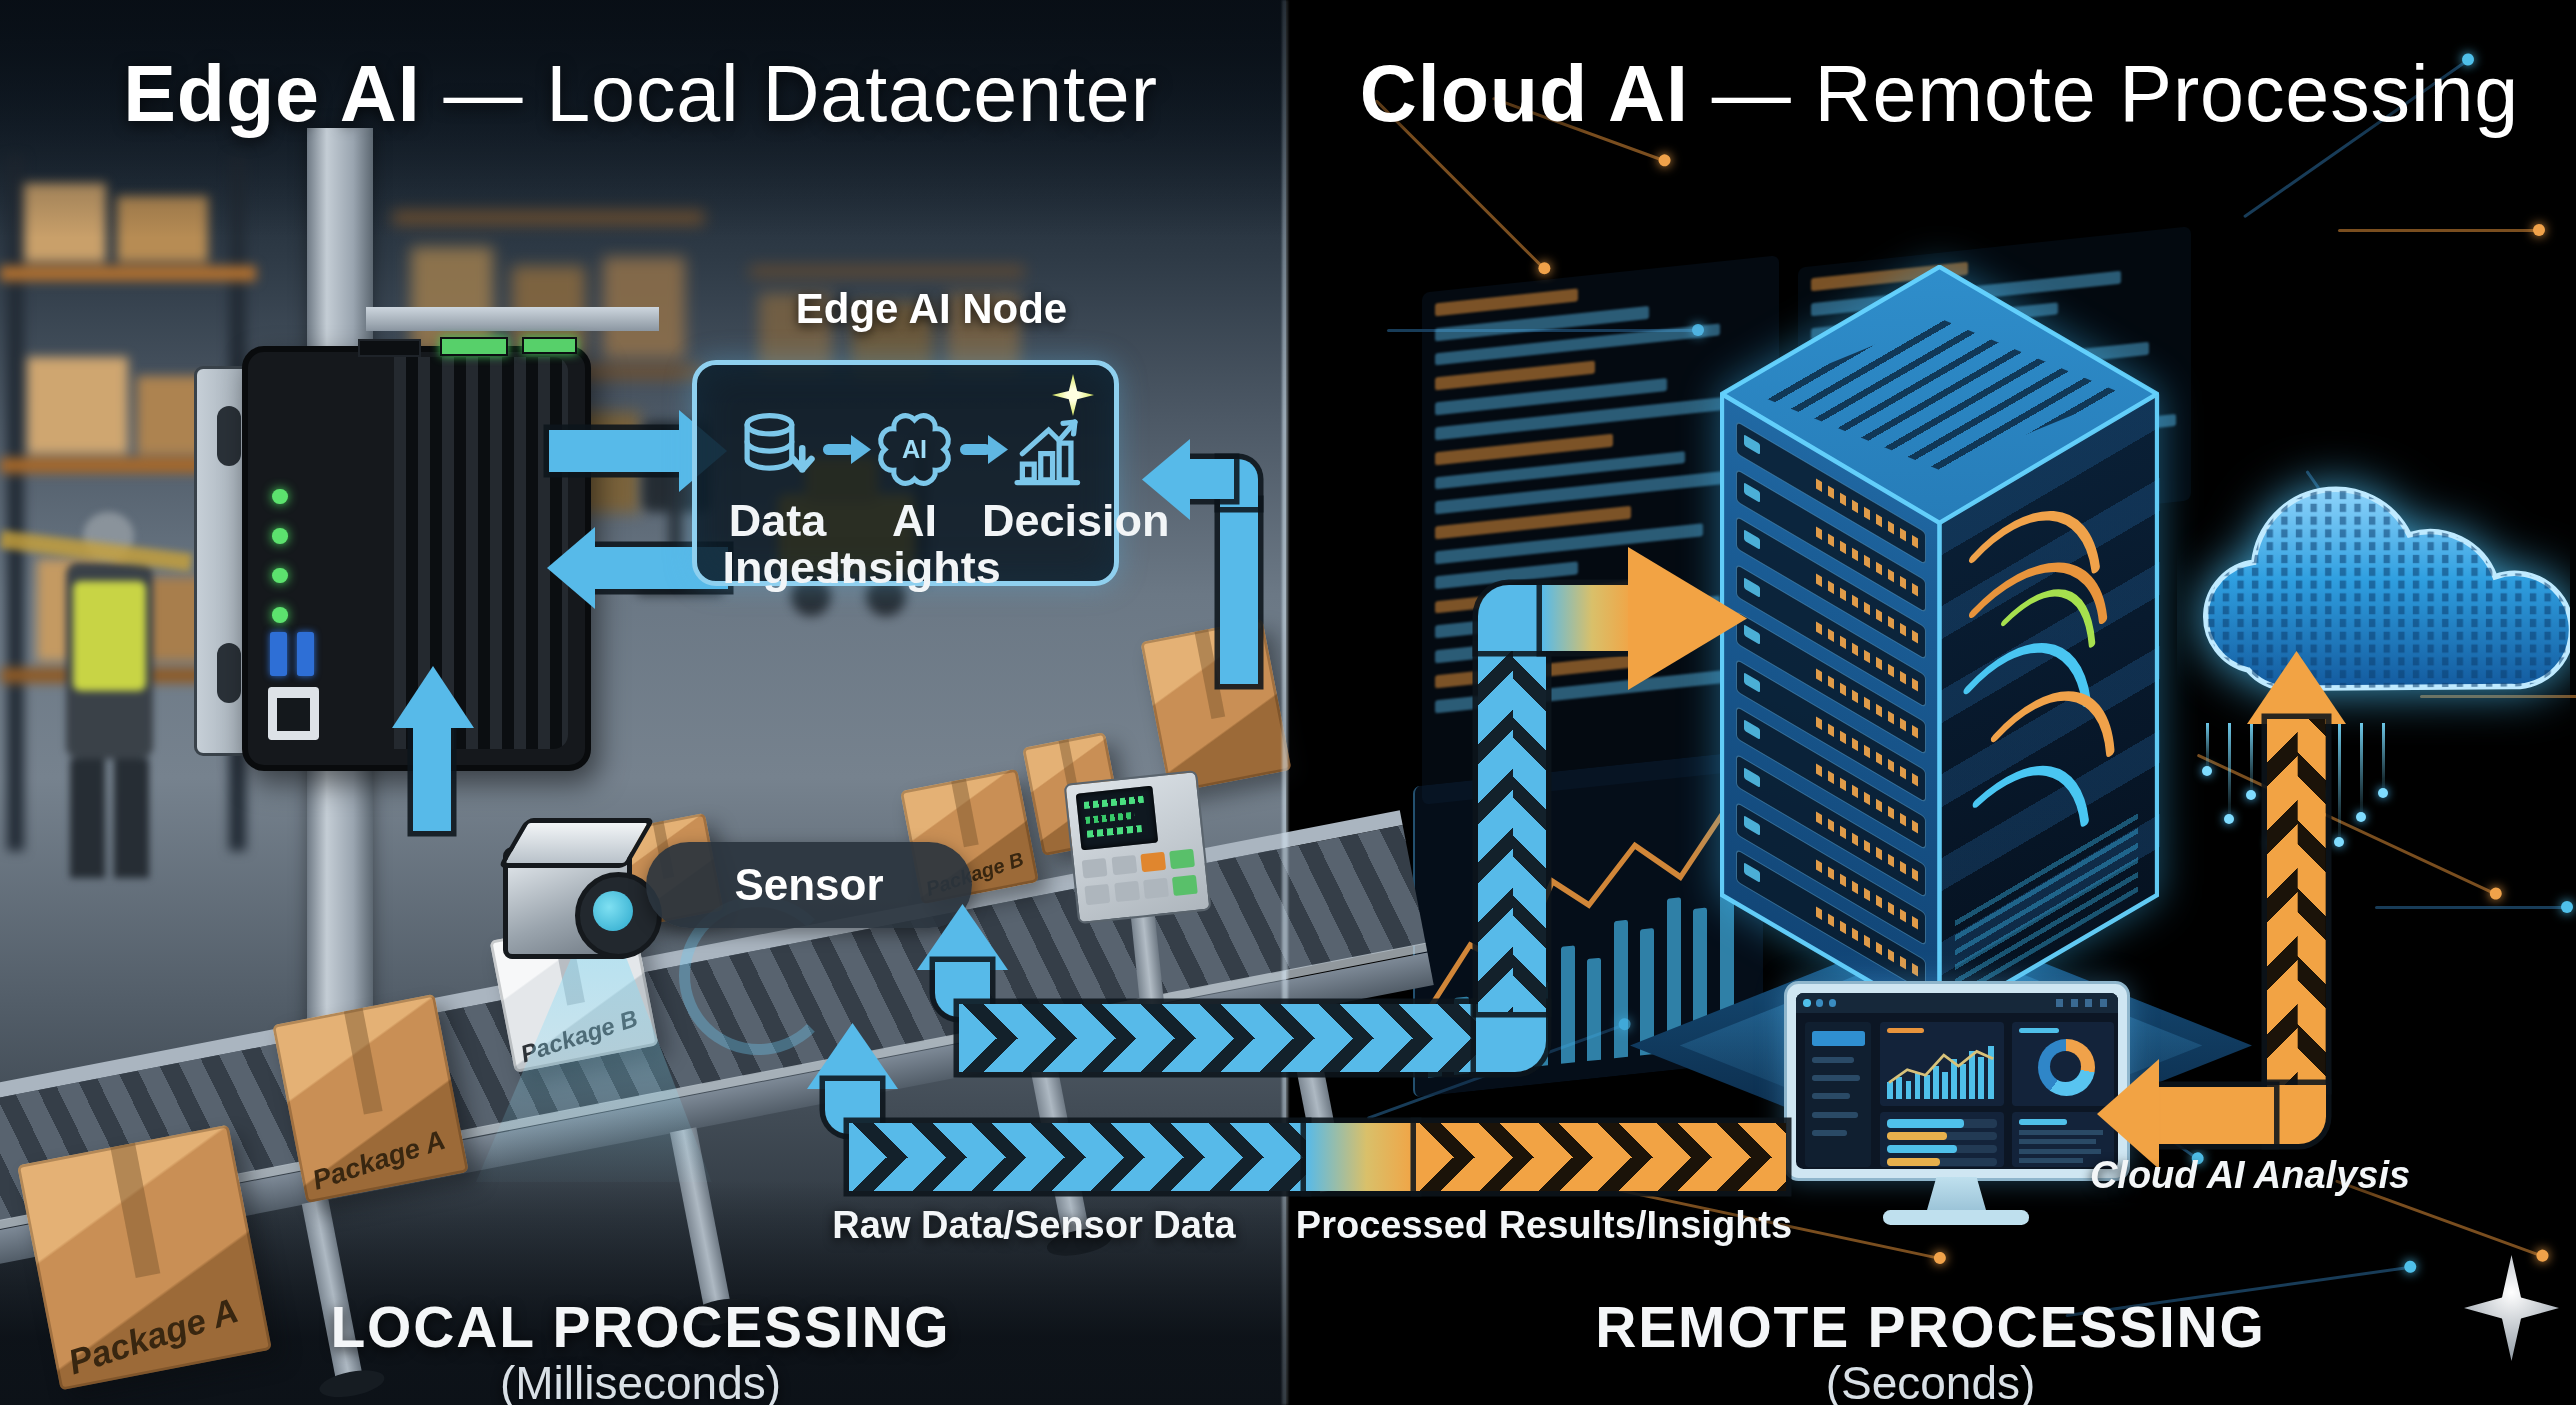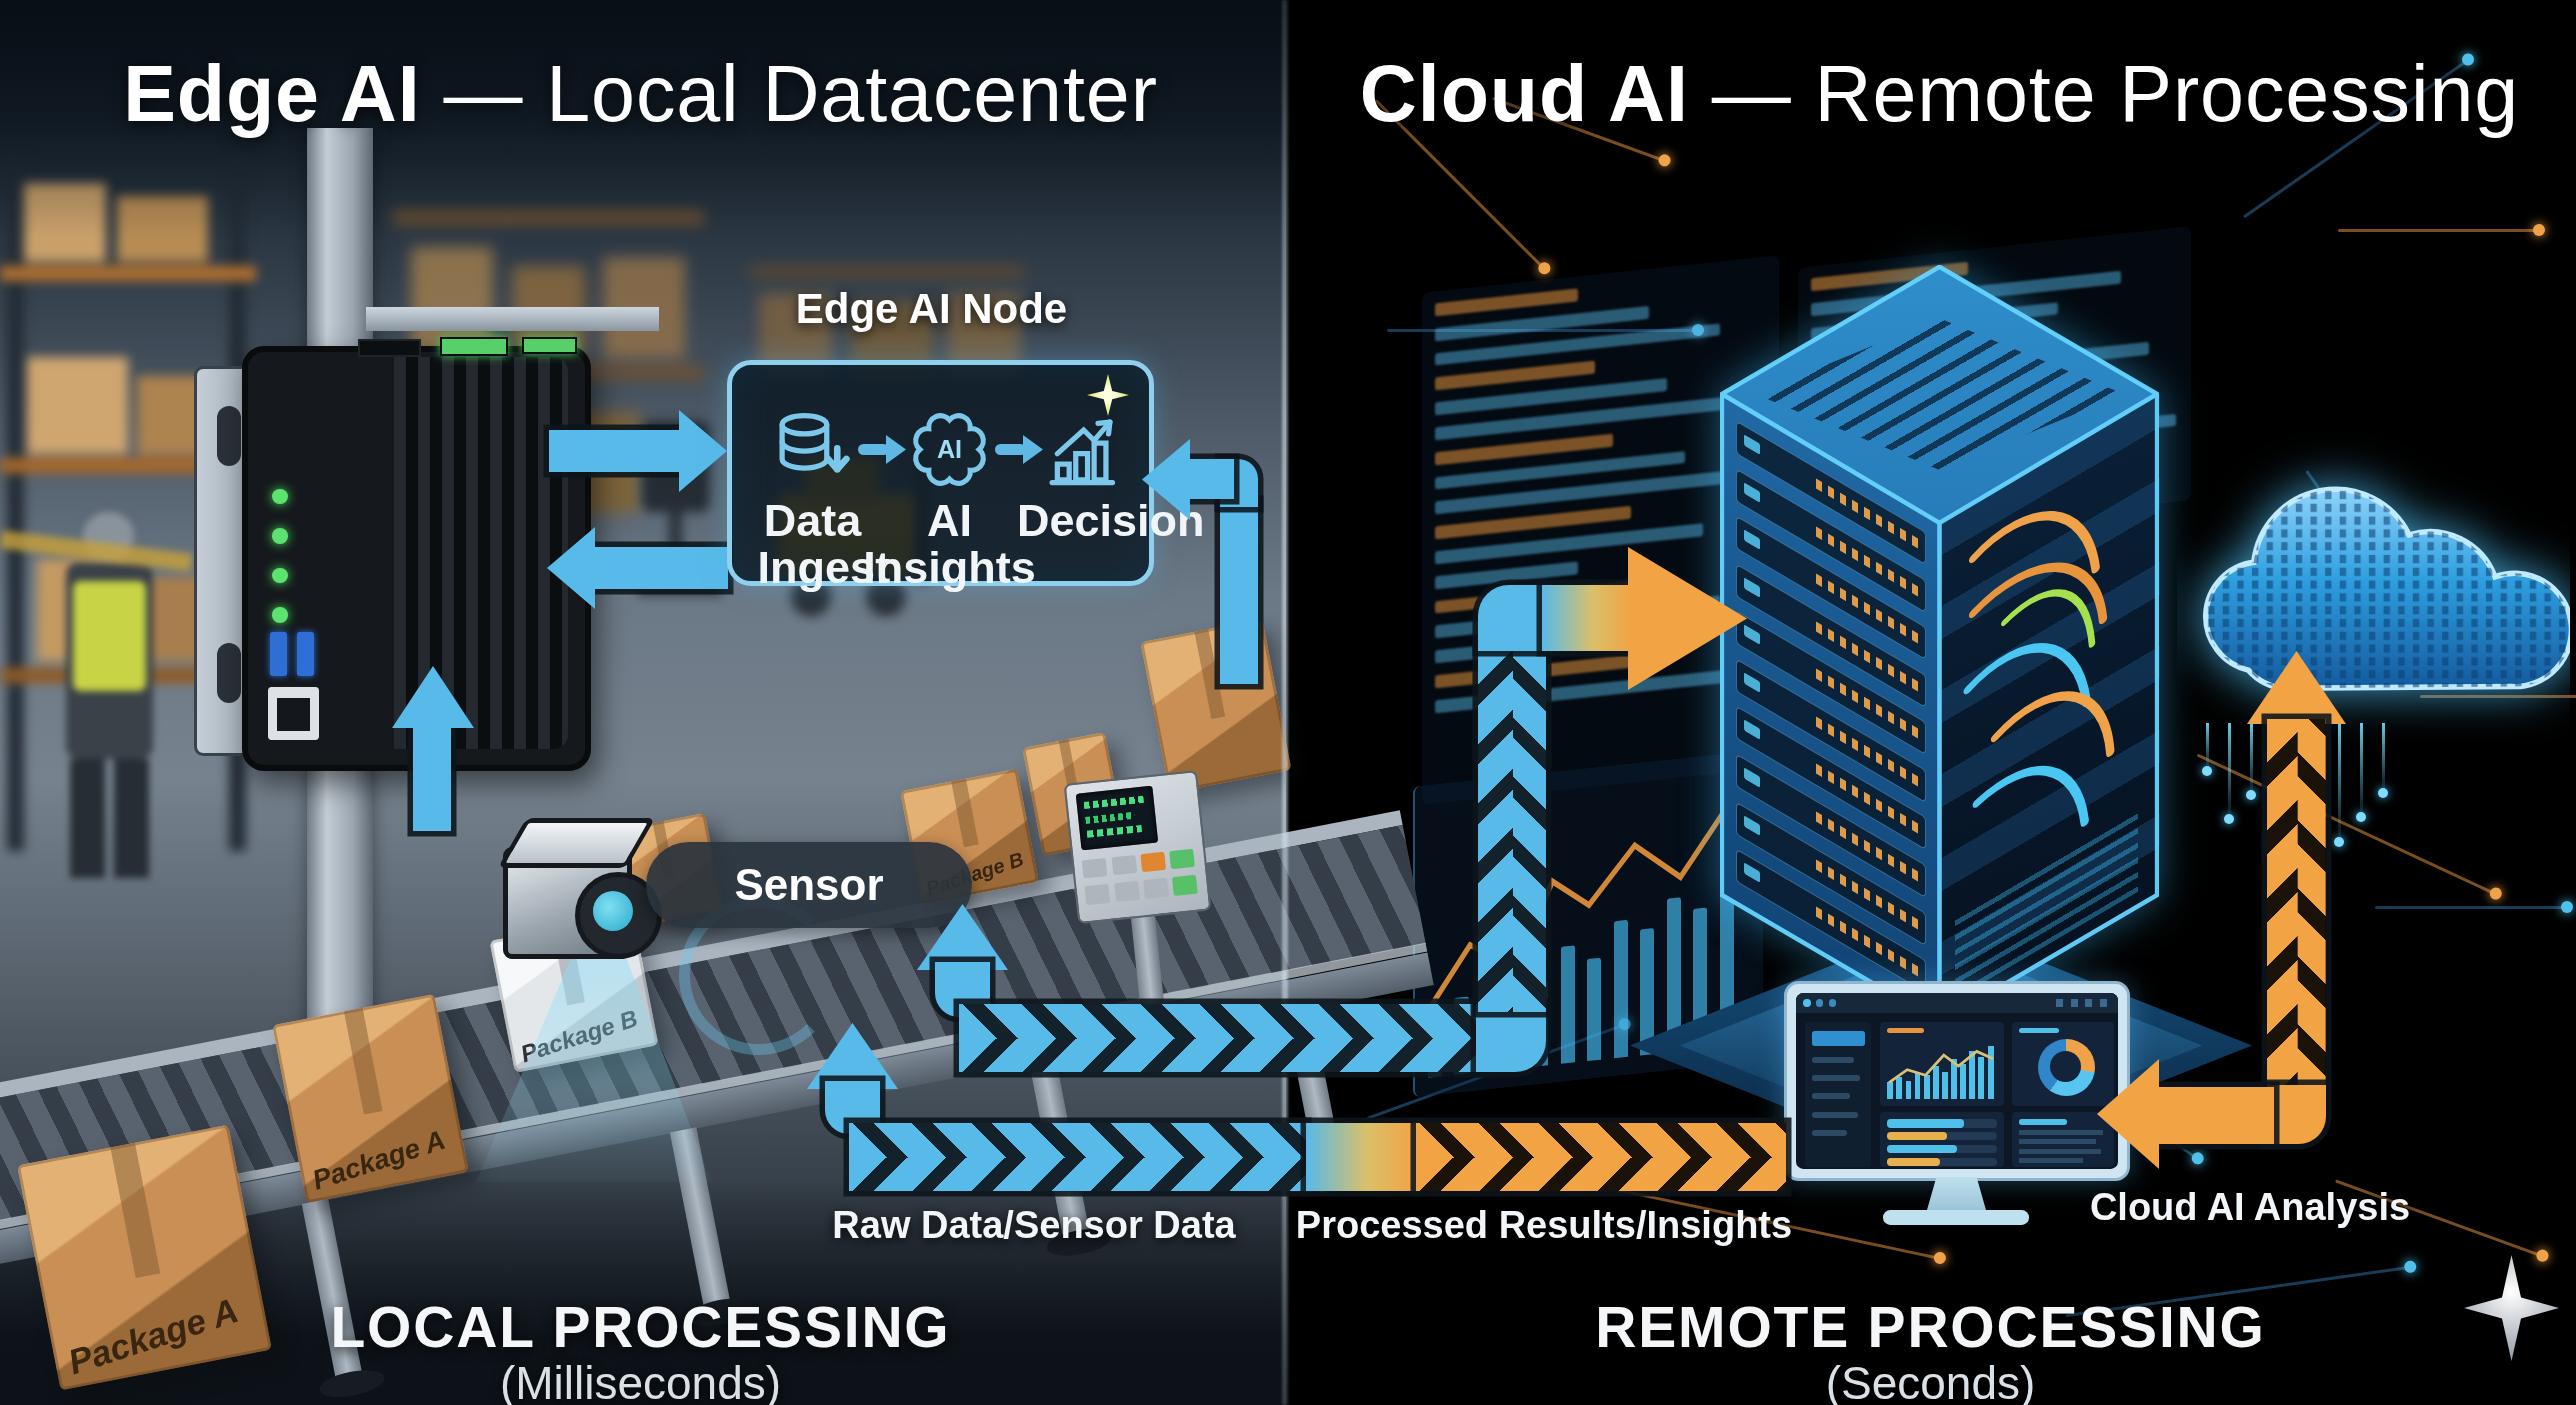--- a/index.html
+++ b/index.html
@@ -274,21 +274,21 @@
 
   <div class="abs bar solid-blue" style="left:549px;top:430px;width:142px;height:42px;z-index:5;"></div>
   <div class="abs ah ah-right solid-blue" style="left:679px;top:410px;width:48px;height:82px;z-index:5;"></div>
   <div class="abs bar solid-blue" style="left:593px;top:547px;width:135px;height:42px;z-index:5;"></div>
   <div class="abs ah ah-left solid-blue" style="left:547px;top:527px;width:48px;height:82px;z-index:5;"></div>
 
   <div class="abs bar solid-blue" style="left:413px;top:725px;width:38px;height:106px;z-index:5;"></div>
   <div class="abs ah ah-up solid-blue" style="left:392px;top:666px;width:82px;height:62px;z-index:5;"></div>
 
   <div class="abs ctr" style="left:723px;top:285px;width:417px;z-index:6;font-size:42px;font-weight:700;text-shadow:0 2.7px 11px rgba(0,0,0,.8);">Edge AI Node</div>
-  <div id="node-box" class="abs" style="left:727px;top:360px;width:417px;height:216px;z-index:6;text-decoration:underline;">
+  <div id="node-box" class="abs" style="left:692px;top:360px;width:417px;height:216px;z-index:6;text-decoration:underline;">
 
     <div class="abs" style="left:355px;top:9.1px;width:42px;height:42px;z-index:2;">
       <div class="abs sparkle4" style="left:0;top:0;width:42px;height:42px;background:radial-gradient(circle,#ffffe0 20%,#d8e860 70%);filter:drop-shadow(0 0 12.8px #e8ff8a);"></div>
     </div>
 
     <svg class="abs" style="left:37px;top:44px;" width="84" height="84" viewBox="0 0 64 64">
       <g fill="none" stroke="#7cc7ea" stroke-width="4" stroke-linecap="round">
         <ellipse cx="27" cy="12" rx="17" ry="7"></ellipse>
         <path d="M10 12 v13 a17 7 0 0 0 34 0 v-13"></path>
         <path d="M10 25 v13 a17 7 0 0 0 34 0 v-13"></path>
@@ -525,21 +525,21 @@
   <div class="abs ah ah-right solid-orange" style="left:1628px;top:547px;width:119px;height:143px;z-index:6;"></div>
 
   <div class="abs ah ah-up solid-blue" style="left:807px;top:1023px;width:91px;height:66px;z-index:6;"></div>
   <div class="abs bar solid-blue" style="left:825px;top:1081px;width:55px;height:53px;z-index:6;border-radius:0 0 0 24px;"></div>
   <div class="abs bar chevh-blue" style="left:849px;top:1123px;width:457px;height:68px;z-index:6;"></div>
   <div class="abs bar grad-bo" style="left:1306px;top:1123px;width:110px;height:68px;z-index:6;"></div>
   <div class="abs bar chevh-orange" style="left:1416px;top:1123px;width:370px;height:68px;z-index:6;"></div>
 
   <div class="abs ctr flow-label" style="left:1288px;top:1204px;width:512px;z-index:7;">Processed Results/Insights</div>
   <div class="abs ctr flow-label" style="left:778px;top:1204px;width:512px;z-index:7;">Raw Data/Sensor Data</div>
-  <div class="abs ctr flow-label" style="left:2003px;top:1186px;width:494px;z-index:7;">Cloud AI Analysis</div>
+  <div class="abs ctr flow-label" style="left:2003px;top:1154px;width:494px;z-index:7;font-style:italic;">Cloud AI Analysis</div>
 
   <div class="abs bar solid-blue" style="left:1220px;top:501px;width:38px;height:183px;z-index:6;"></div>
   <div class="abs bar solid-blue" style="left:1220px;top:459px;width:38px;height:48px;z-index:6;border-radius:0 20px 0 0;"></div>
   <div class="abs bar solid-blue" style="left:1186px;top:459px;width:48px;height:40px;z-index:6;"></div>
   <div class="abs ah ah-left solid-blue" style="left:1142px;top:439px;width:48px;height:81px;z-index:6;"></div>
 
 
   <div class="abs ah ah-up solid-orange" style="left:2247px;top:651px;width:99px;height:73px;z-index:4;"></div>
   <div class="abs bar chevv-orange" style="left:2267px;top:719px;width:59px;height:370px;z-index:4;"></div>
   <div class="abs bar solid-orange" style="left:2267px;top:1085px;width:59px;height:59px;z-index:4;border-radius:0 0 27.4px 0;"></div>

